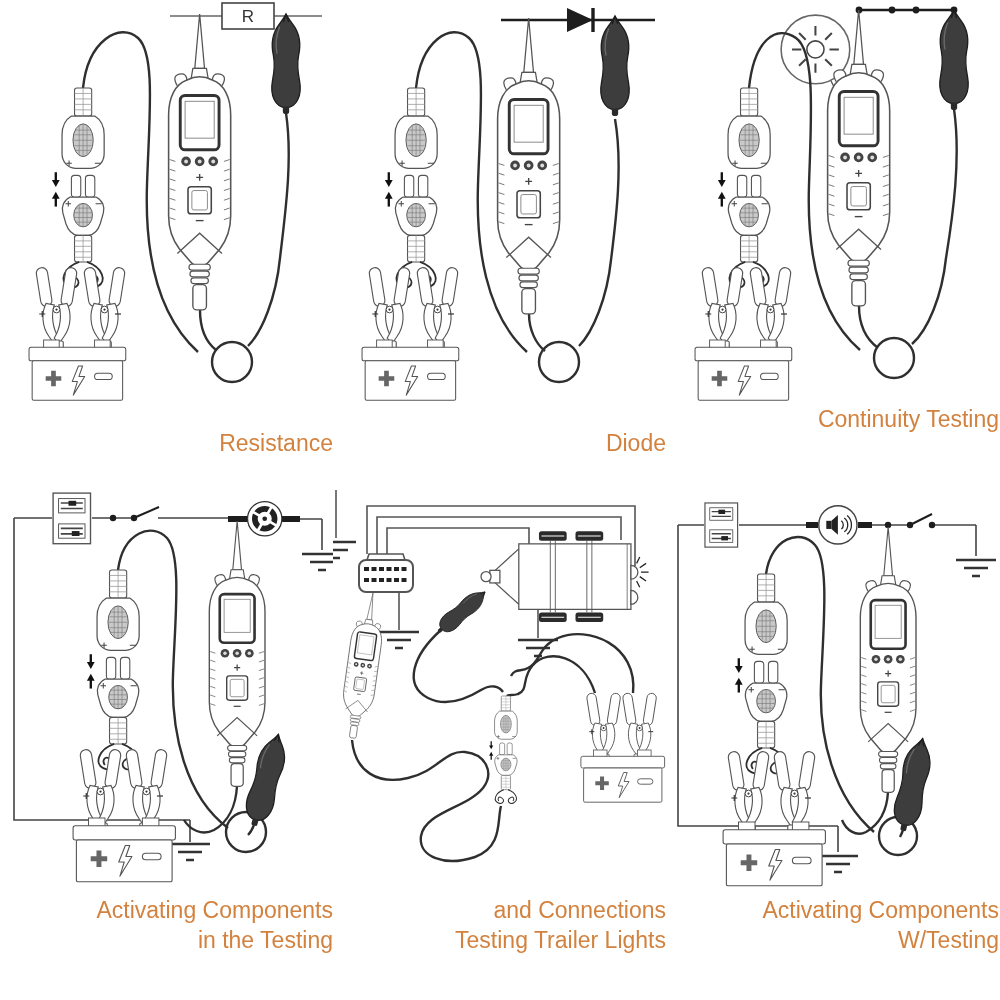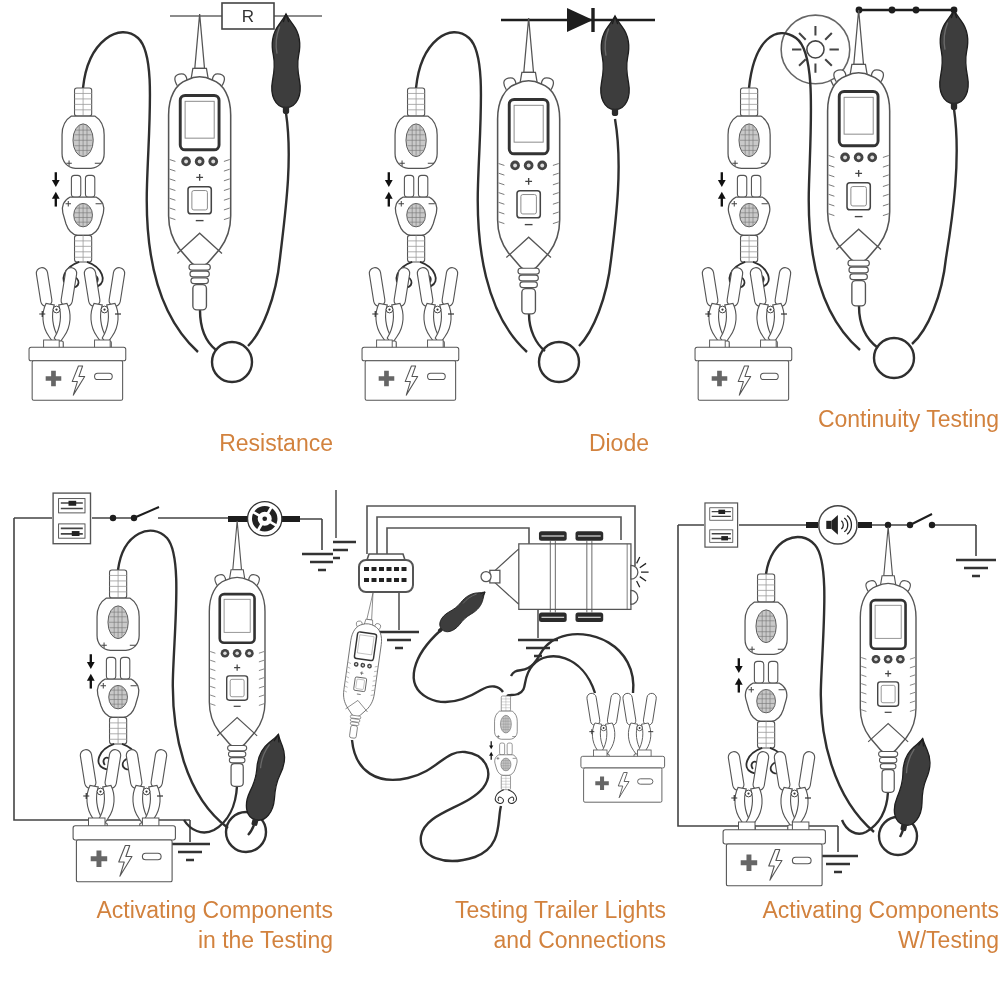--- a/index.html
+++ b/index.html
@@ -229,21 +229,21 @@
     <use href="#g-connpair" transform="translate(48,88) scale(0.78)"></use>
     <use href="#g-clamp-plus" transform="translate(34,266) scale(0.75)"></use>
     <use href="#g-clamp-minus" transform="translate(82,266) scale(0.75)"></use>
     <use href="#g-battery" transform="translate(28,340) scale(0.52)"></use>
   </svg>
 </div>
 
 <div class="caption" style="left:0;top:428px">
   <span class="l">Resistance</span>
 </div>
-<div class="caption" style="left:316px;top:428px">
+<div class="caption" style="left:333px;top:428px">
   <span class="l">Diode</span>
 </div>
 <div class="caption" style="left:666px;top:404px">
   <span class="l">Continuity Testing</span>
 </div>
 
 <div class="panel" style="left:0;top:480px">
   <svg width="333" height="413" viewBox="0 0 333 413">
     <g stroke="#444" stroke-width="1.6" fill="none">
       <path d="M14,38 H52 M92,38 H134 M158,38 H228 M300,39 H322 M322,39 V70"></path>
@@ -353,21 +353,21 @@
     <use href="#g-clamp-minus" transform="translate(106,270) scale(0.75)"></use>
     <use href="#g-battery" transform="translate(56,342) scale(0.55)"></use>
   </svg>
 </div>
 
 <div class="caption" style="left:0;top:895px">
   <span class="l">Activating Components</span>
   <span class="l">in the Testing</span>
 </div>
 <div class="caption" style="left:333px;top:895px">
+  <span class="l">and Connections</span>
   <span class="l">Testing Trailer Lights</span>
-  <span class="l">and Connections</span>
 </div>
 <div class="caption" style="left:666px;top:895px">
   <span class="l">Activating Components</span>
   <span class="l">W/Testing</span>
 </div>
 
 </div>
 
 </body></html>

